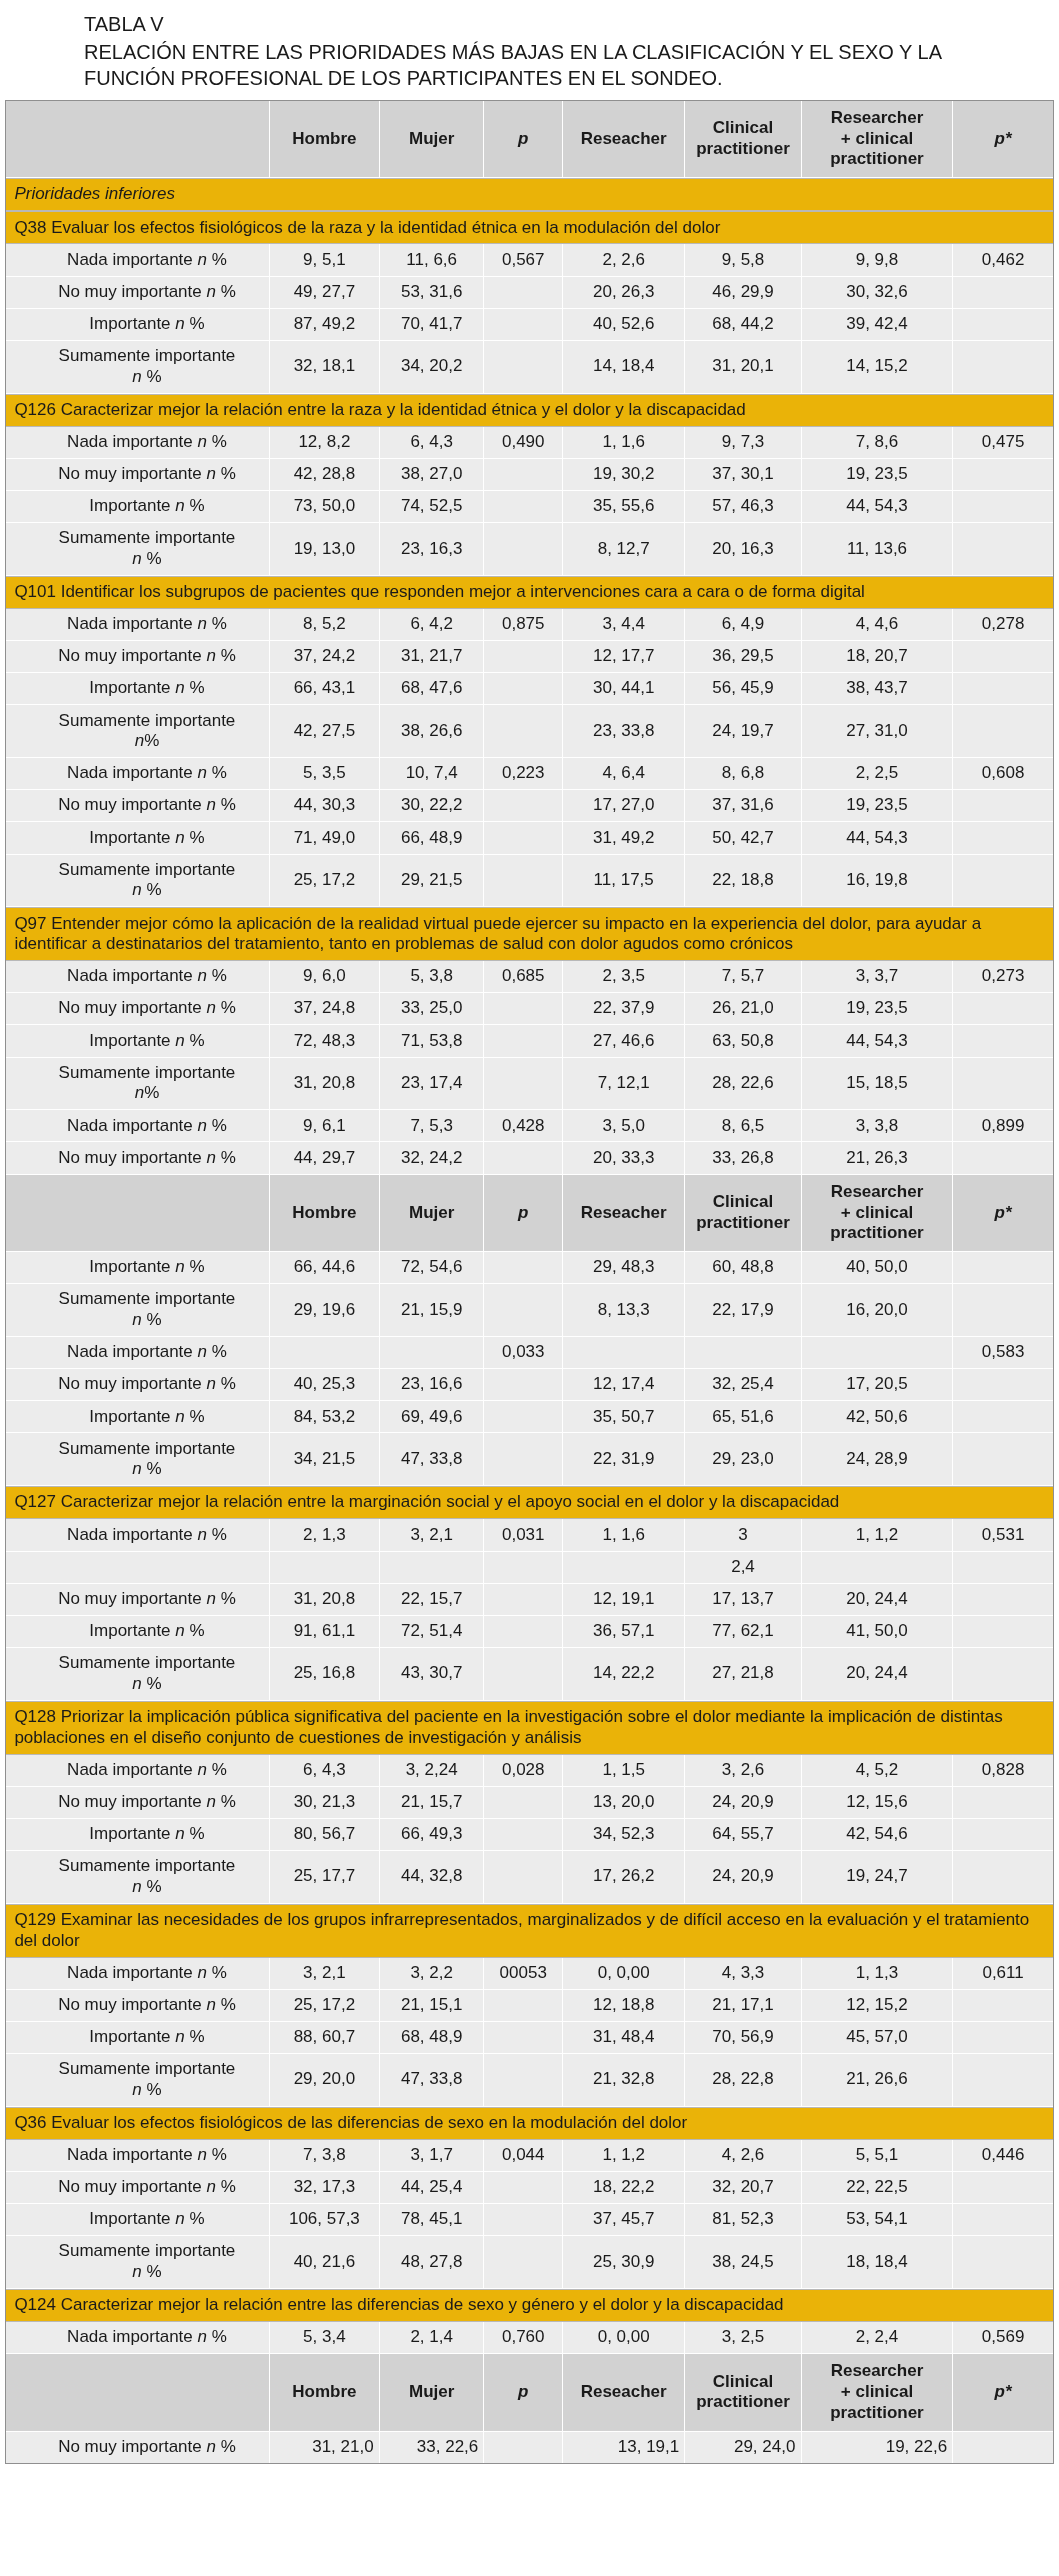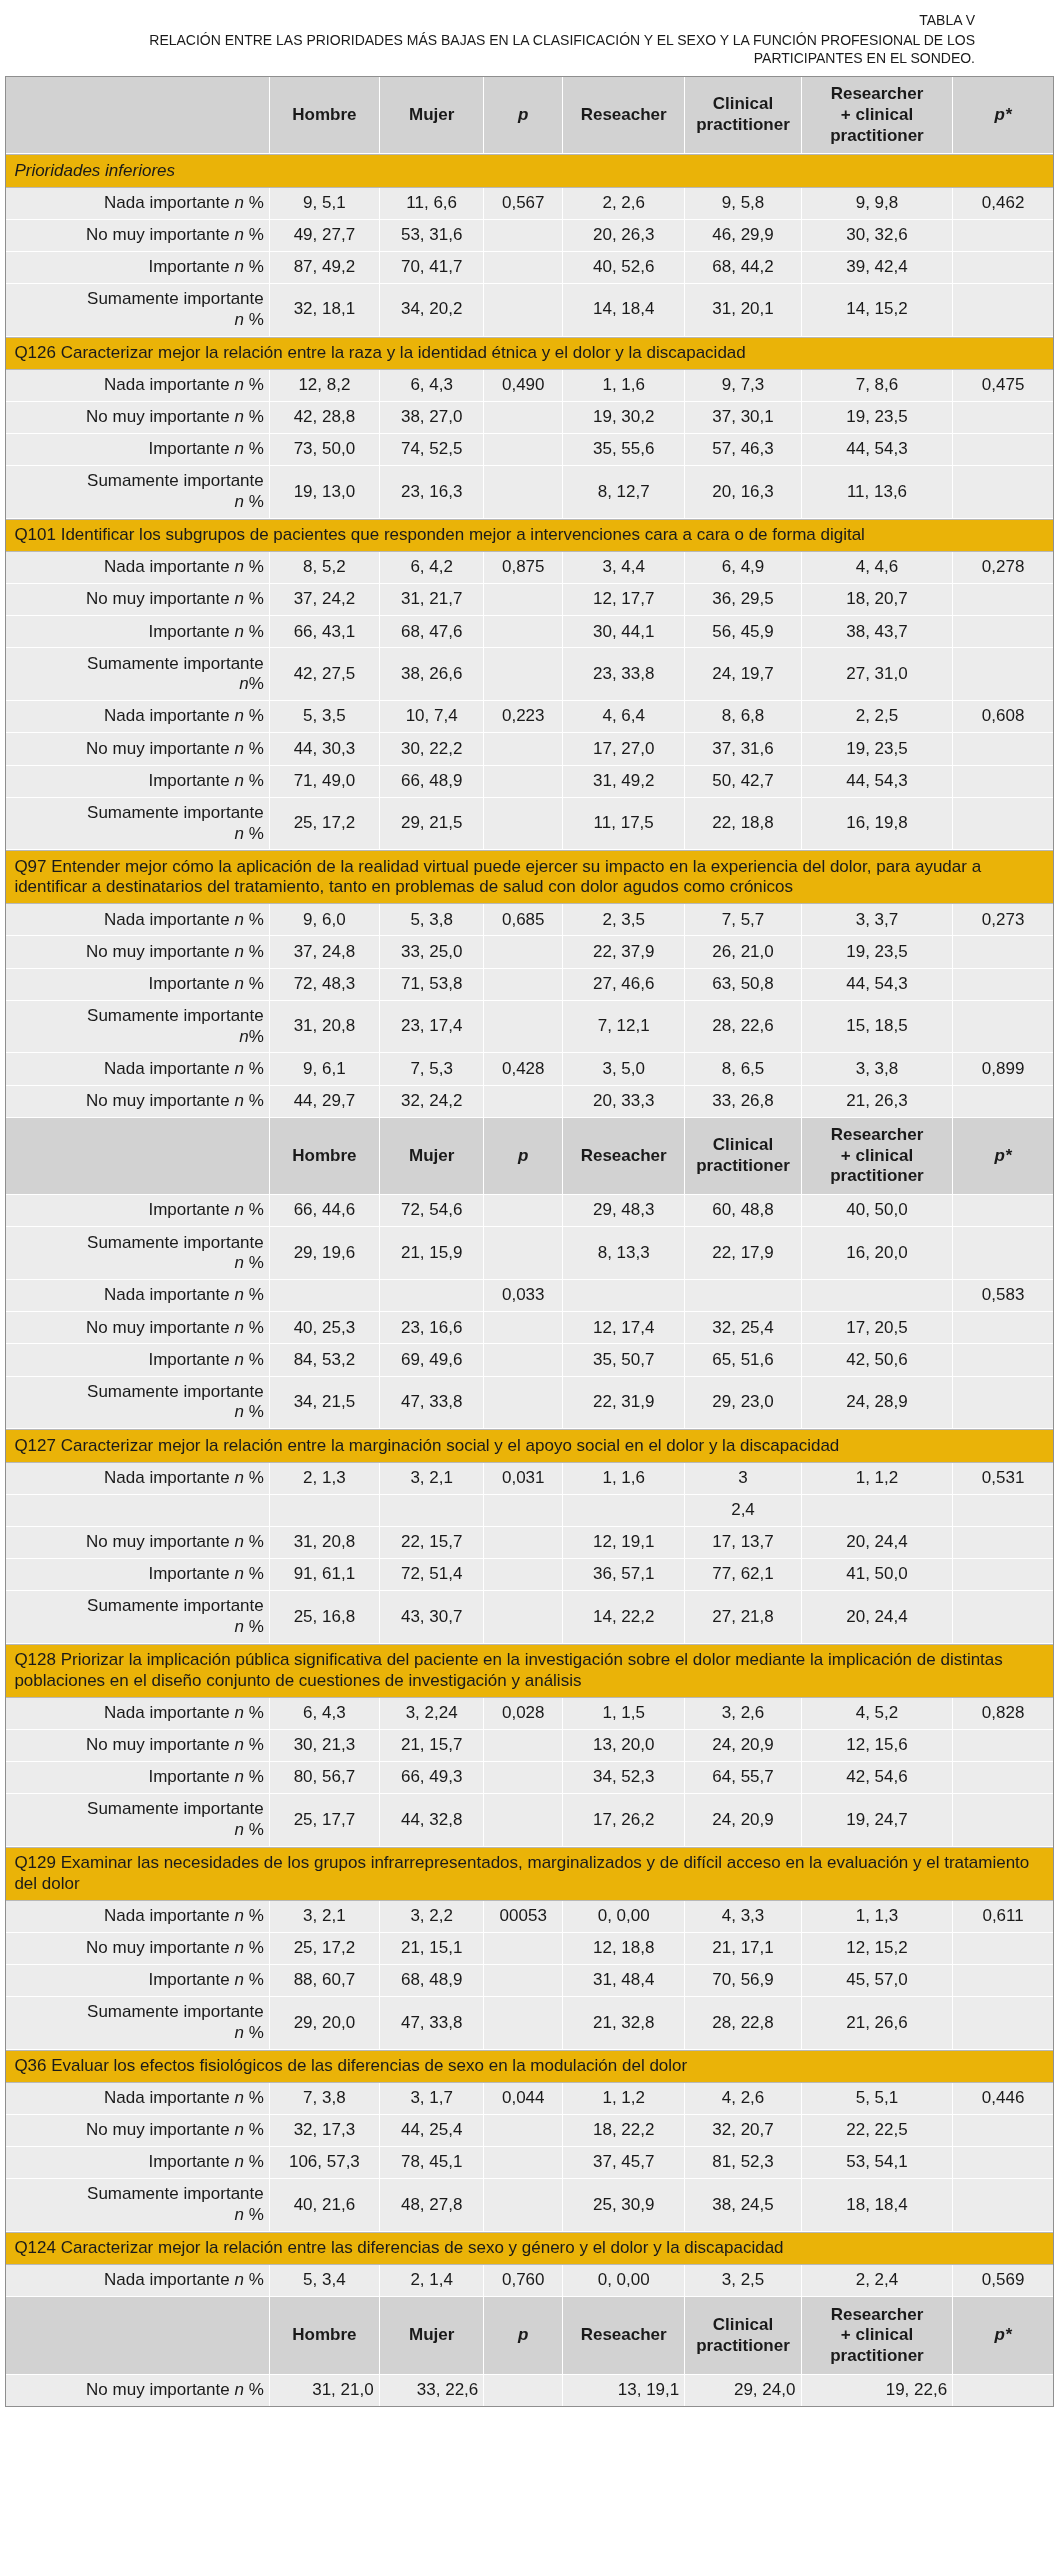--- a/index.html
+++ b/index.html
@@ -5,22 +5,22 @@
   * { box-sizing: border-box; }
   html, body { margin: 0; padding: 0; background: #ffffff; }
   body {
     font-family: "Liberation Sans", sans-serif;
     color: #1a1a1a;
     width: 1059px;
   }
   .page { width: 1059px; padding: 8.2px 5.2px 15.5px 5.2px; }
 
   .title-block {
-    text-align: right;
-    font-size: 14px;
+    text-align: left;
+    font-size: 20px;
     line-height: 1.32;
     max-width: 891px;
     margin: 3.1px auto 8.2px auto;
   }
   .title { margin-bottom: 1px; }
 
   .table-wrap { border: 1px solid #8f8f8f; background: #ffffff; }
 
   table {
     width: 100%;
@@ -46,21 +46,21 @@
   }
   tr.hdr td:last-child { border-right: none; }
 
   tr.data td {
     background: #ececec;
     text-align: center;
     border-right: 1.5px solid #ffffff;
     border-bottom: 1.5px solid #ffffff;
   }
   tr.data td:last-child { border-right: none; }
-  tr.data td.label { text-align: right; padding-left: 24px; }
+  tr.data td.label { text-align: center; padding-left: 24px; }
 
   tr.qrow td, tr.secrow td {
     background: #eab308;
     text-align: left;
     border-top: 0.5px solid #b8b8b8;
     border-bottom: 0.5px solid #b8b8b8;
     padding: 5.2px 8.2px;
   }
   tr.secrow td { font-style: italic; }
 
@@ -95,20 +95,23 @@
             <td>Mujer</td>
             <td class="italic">p</td>
             <td>Reseacher</td>
             <td>Clinical<br>practitioner</td>
             <td>Researcher<br>+ clinical<br>practitioner</td>
             <td class="italic">p*</td>
           </tr>
           <tr class="secrow">
             <td colspan="8">Prioridades inferiores</td>
           </tr>
+          <tr class="qrow">
+            <td colspan="8">Q38 Evaluar los efectos fisiológicos de la raza y la identidad étnica en la modulación del dolor</td>
+          </tr>
           <tr class="data">
             <td class="label">Nada importante <i>n</i> %</td>
             <td>9, 5,1</td>
             <td>11, 6,6</td>
             <td>0,567</td>
             <td>2, 2,6</td>
             <td>9, 5,8</td>
             <td>9, 9,8</td>
             <td>0,462</td>
           </tr>

